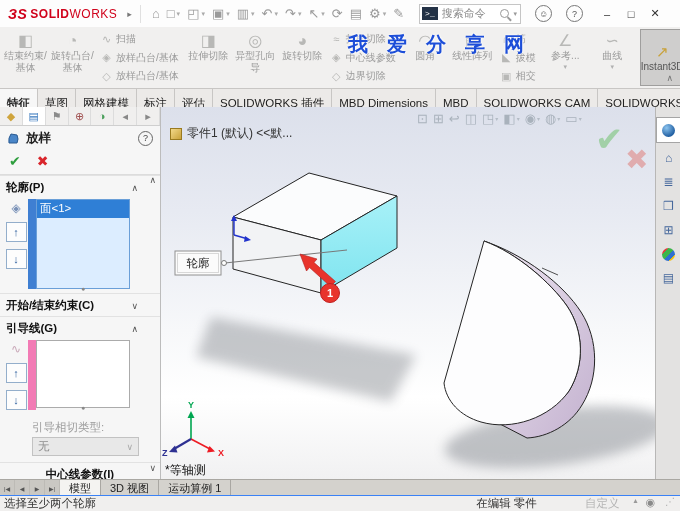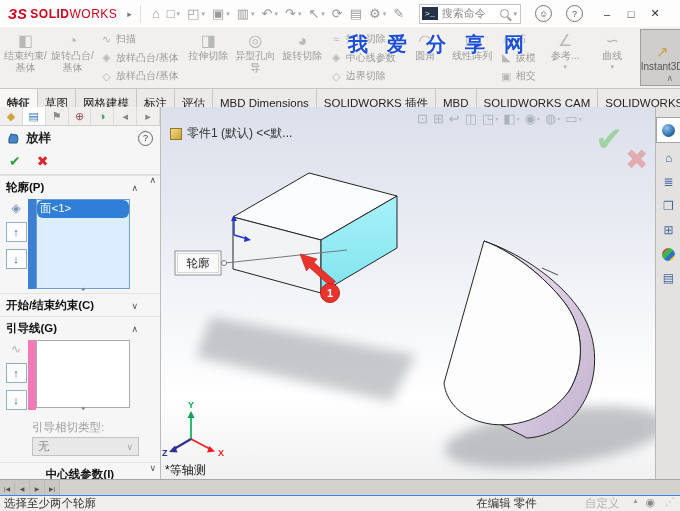--- a/index.html
+++ b/index.html
@@ -75,21 +75,21 @@
   .group-icon{font-size:12px;color:#7a92b8;}
   .group-icon.pink{color:#c9a8b8;}
   .arrow-btn{width:19px;height:18px;border:1px solid #93aecb;background:#fdfdfd;color:#2d5f9e;font-size:11px;
              display:flex;align-items:center;justify-content:center;}
   .sel-strip{width:8px;flex:none;}
   .sel-strip.blue{background:#3f7fd2;}
   .sel-strip.pink{background:#f27bb5;}
   .listbox{width:92px;border:1px solid #6a9fd8;background:#dcedff;position:relative;}
   .listbox.plain{border:1px solid #ababab;background:#fff;}
   .listbox .resize-dot{position:absolute;bottom:-4px;left:50%;margin-left:-2px;color:#888;font-size:7px;}
-  .list-item{font-size:11.5px;color:#123;padding:1px 3px;height:16px;line-height:15px;white-space:nowrap;border-radius:6px;}
+  .list-item{font-size:11.5px;color:#123;padding:1px 3px;height:16px;line-height:15px;white-space:nowrap;}
   .list-item.selected{background:#2f7fd6;color:#fff;}
   .dd-label{margin-left:32px;color:#9e9e9e;font-size:11.5px;padding:6px 0 2px;}
   .dd{margin-left:32px;width:95px;height:17px;background:#e8e8e8;border:1px solid #c2c2c2;color:#8f8f8f;
       font-size:11.5px;display:flex;align-items:center;padding:0 5px;}
   .dd .chev{margin-left:auto;color:#a8a8a8;font-size:9px;}
   .pscroll{position:absolute;right:4px;color:#555;font-size:9px;}
   
   .graphics{position:relative;width:494px;flex:none;overflow:hidden;
             background:linear-gradient(180deg,#dce0eb 0%,#e7eaf2 28%,#f7f8fa 60%,#ffffff 78%,#f1f1f2 100%);}
   .hud{position:absolute;top:4px;left:256px;display:flex;gap:5px;align-items:center;color:#a9b2bc;font-size:13px;}
@@ -304,22 +304,22 @@
   <div class="watermark-top">
     <div class="wm1">我 爱 分 享 网</div>
   </div>
 
   <div class="cmdtabs">
     <div class="cmdtab active">特征</div>
       <div class="cmdtab">草图</div>
       <div class="cmdtab">网格建模</div>
       <div class="cmdtab">标注</div>
       <div class="cmdtab">评估</div>
+      <div class="cmdtab">SOLIDWORKS 插件</div>
       <div class="cmdtab">MBD Dimensions</div>
-      <div class="cmdtab">SOLIDWORKS 插件</div>
       <div class="cmdtab">MBD</div>
       <div class="cmdtab">SOLIDWORKS CAM</div>
       <div class="cmdtab">SOLIDWORKS CAM TBM</div>
   </div>
 
   <div class="main">
 
     <div class="panel">
       <div class="panel-tabs">
         <div class="ptab">
@@ -543,20 +543,25 @@
     </div>
   </div>
 
   <div class="bottombar">
     <span class="navs" style="display:flex;">
       <span class="nav-btn">|◀</span>
         <span class="nav-btn">◀</span>
         <span class="nav-btn">▶</span>
         <span class="nav-btn">▶|</span>
     </span>
+    <span style="display:flex;">
+      <span class="btab active">模型</span>
+        <span class="btab">3D 视图</span>
+        <span class="btab">运动算例 1</span>
+    </span>
   </div>
 
   <div class="statusbar">
     <span class="sb-msg">选择至少两个轮廓</span>
     <span class="sb-mode">在编辑 零件</span>
     <span class="sb-custom">自定义</span>
     <span class="sb-caret">▴</span>
     <span class="sb-icon">◉</span>
     <span class="sb-grip">⋰</span>
   </div>

